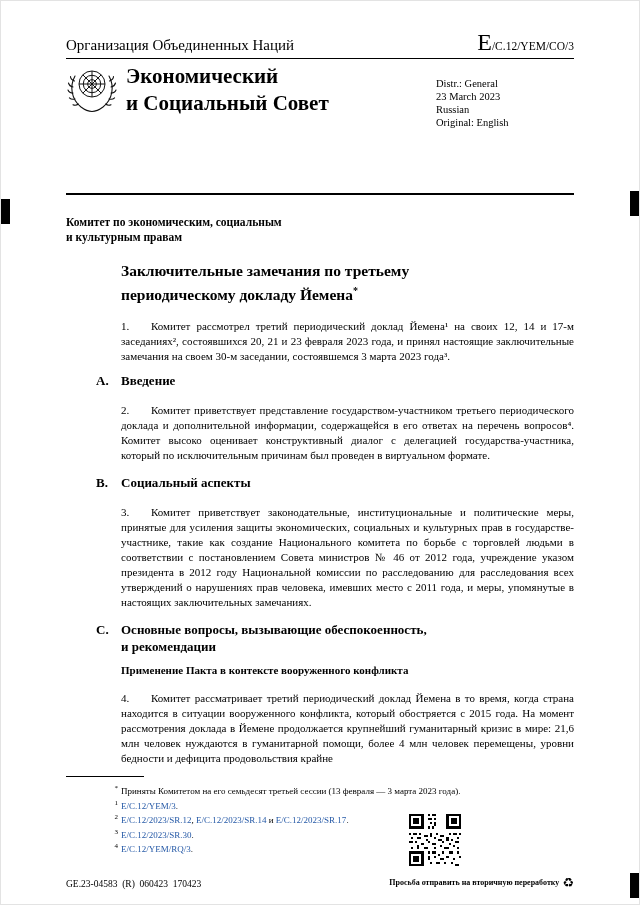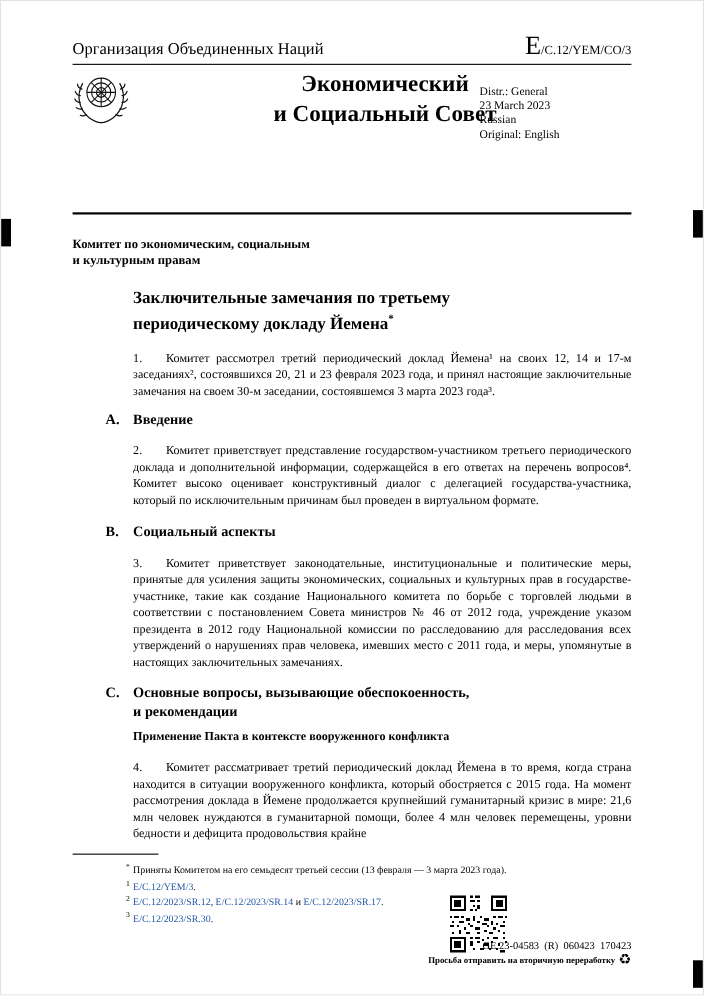--- a/index.html
+++ b/index.html
@@ -22,21 +22,21 @@
     border-bottom:1px solid #000; padding-bottom:4px;
   }
   .org-name { font-size:15px; }
   .doc-symbol { white-space:nowrap; }
   .symbol-big { font-size:24px; line-height:22px; }
   .symbol-rest { font-size:11.5px; }
 
   
   .masthead { position:absolute; left:65px; right:65px; top:60px; height:132px; }
   .emblem { position:absolute; left:0; top:2px; width:52px; height:52px; display:block; }
-  .council-title { margin-left:60px; padding-top:2px; font-size:21px; font-weight:bold; line-height:27px;text-align:center; }
+  .council-title { margin-left:60px; padding-top:2px; font-size:21px; font-weight:bold; line-height:27px; }
   .distr-block { position:absolute; left:370px; top:16px; font-size:10.5px; line-height:13px; }
   .thick-rule { position:absolute; left:65px; right:65px; top:192px; height:2px; background:#000; }
 
   
   .doc-body { position:absolute; left:65px; right:65px; top:214px; }
   .committee { font-weight:bold; font-size:11.5px; line-height:15px; white-space:pre-line; }
   .doc-title { margin:16px 0 0 55px; font-size:15.5px; line-height:20px; font-weight:bold; }
   .title-ref { font-size:10px; }
   .para { margin:14px 0 0 55px; font-size:11px; line-height:15px; text-align:justify; }
   .pnum { display:inline-block; width:30px; }
@@ -47,22 +47,22 @@
   .subheading { margin:8px 0 0 55px; font-size:11px; line-height:14px; font-weight:bold; }
 
   
   .page-bottom { position:absolute; left:65px; right:65px; bottom:0; height:128px; }
   .fn-sep { width:78px; border-top:1px solid #000; }
   .footnotes { margin-top:6px; font-size:9px; line-height:11.5px; }
   .footnote { margin-left:42px; }
   .fn-marker { display:inline-block; width:10px; text-align:right; margin-right:3px;
                vertical-align:super; font-size:7px; }
   .fn-link { color:var(--link-color,#2458a6); text-decoration:none; cursor:pointer; }
-  .footer-row { position:absolute; left:0; right:0; bottom:25px;
-                display:flex; justify-content:space-between; align-items:flex-end;flex-direction:column; }
+  .footer-row { position:absolute; left:0; right:0; bottom:15px;
+                display:flex; justify-content:space-between; align-items:flex-end; }
   .ge-number { font-size:9.5px; white-space:pre; }
   .recycle { font-size:8px; font-weight:bold; display:flex; align-items:center; gap:3px;text-align:right; }
   .recycle-icon { font-size:13px; line-height:13px; font-family:"DejaVu Sans",sans-serif; font-weight:normal; }
   .qr { position:absolute; right:113px; bottom:38px; width:52px; height:52px; }
 </style>
 </head>
 <body>
 
 <div class="page">
 
@@ -156,20 +156,21 @@
 
     <div class="footnotes">
       <div class="footnote"><span class="fn-marker">*</span><span>Приняты Комитетом на его семьдесят третьей сессии (13 февраля — 3 марта 2023 года).</span></div>
 
       <div class="footnote"><span class="fn-marker">1</span><a class="fn-link">E/C.12/YEM/3</a><span>.</span></div>
 
       <div class="footnote"><span class="fn-marker">2</span><a class="fn-link">E/C.12/2023/SR.12</a><span>, </span><a class="fn-link">E/C.12/2023/SR.14</a><span> и </span><a class="fn-link">E/C.12/2023/SR.17</a><span>.</span></div>
 
       <div class="footnote"><span class="fn-marker">3</span><a class="fn-link">E/C.12/2023/SR.30</a><span>.</span></div>
 
+      <div class="footnote"><span class="fn-marker">4</span><a class="fn-link">E/C.12/YEM/RQ/3</a><span>.</span></div>
     </div>
 
     <svg class="qr" viewBox="0 0 25 25" xmlns="http://www.w3.org/2000/svg" shape-rendering="crispEdges">
       <rect x="0" y="0" width="25" height="25" fill="#fff"></rect>
       <rect x="0" y="0" width="7" height="7" fill="#000"></rect>
         <rect x="1" y="1" width="5" height="5" fill="#fff"></rect>
         <rect x="2" y="2" width="3" height="3" fill="#000"></rect>
       <rect x="18" y="0" width="7" height="7" fill="#000"></rect>
         <rect x="19" y="1" width="5" height="5" fill="#fff"></rect>
         <rect x="20" y="2" width="3" height="3" fill="#000"></rect>

